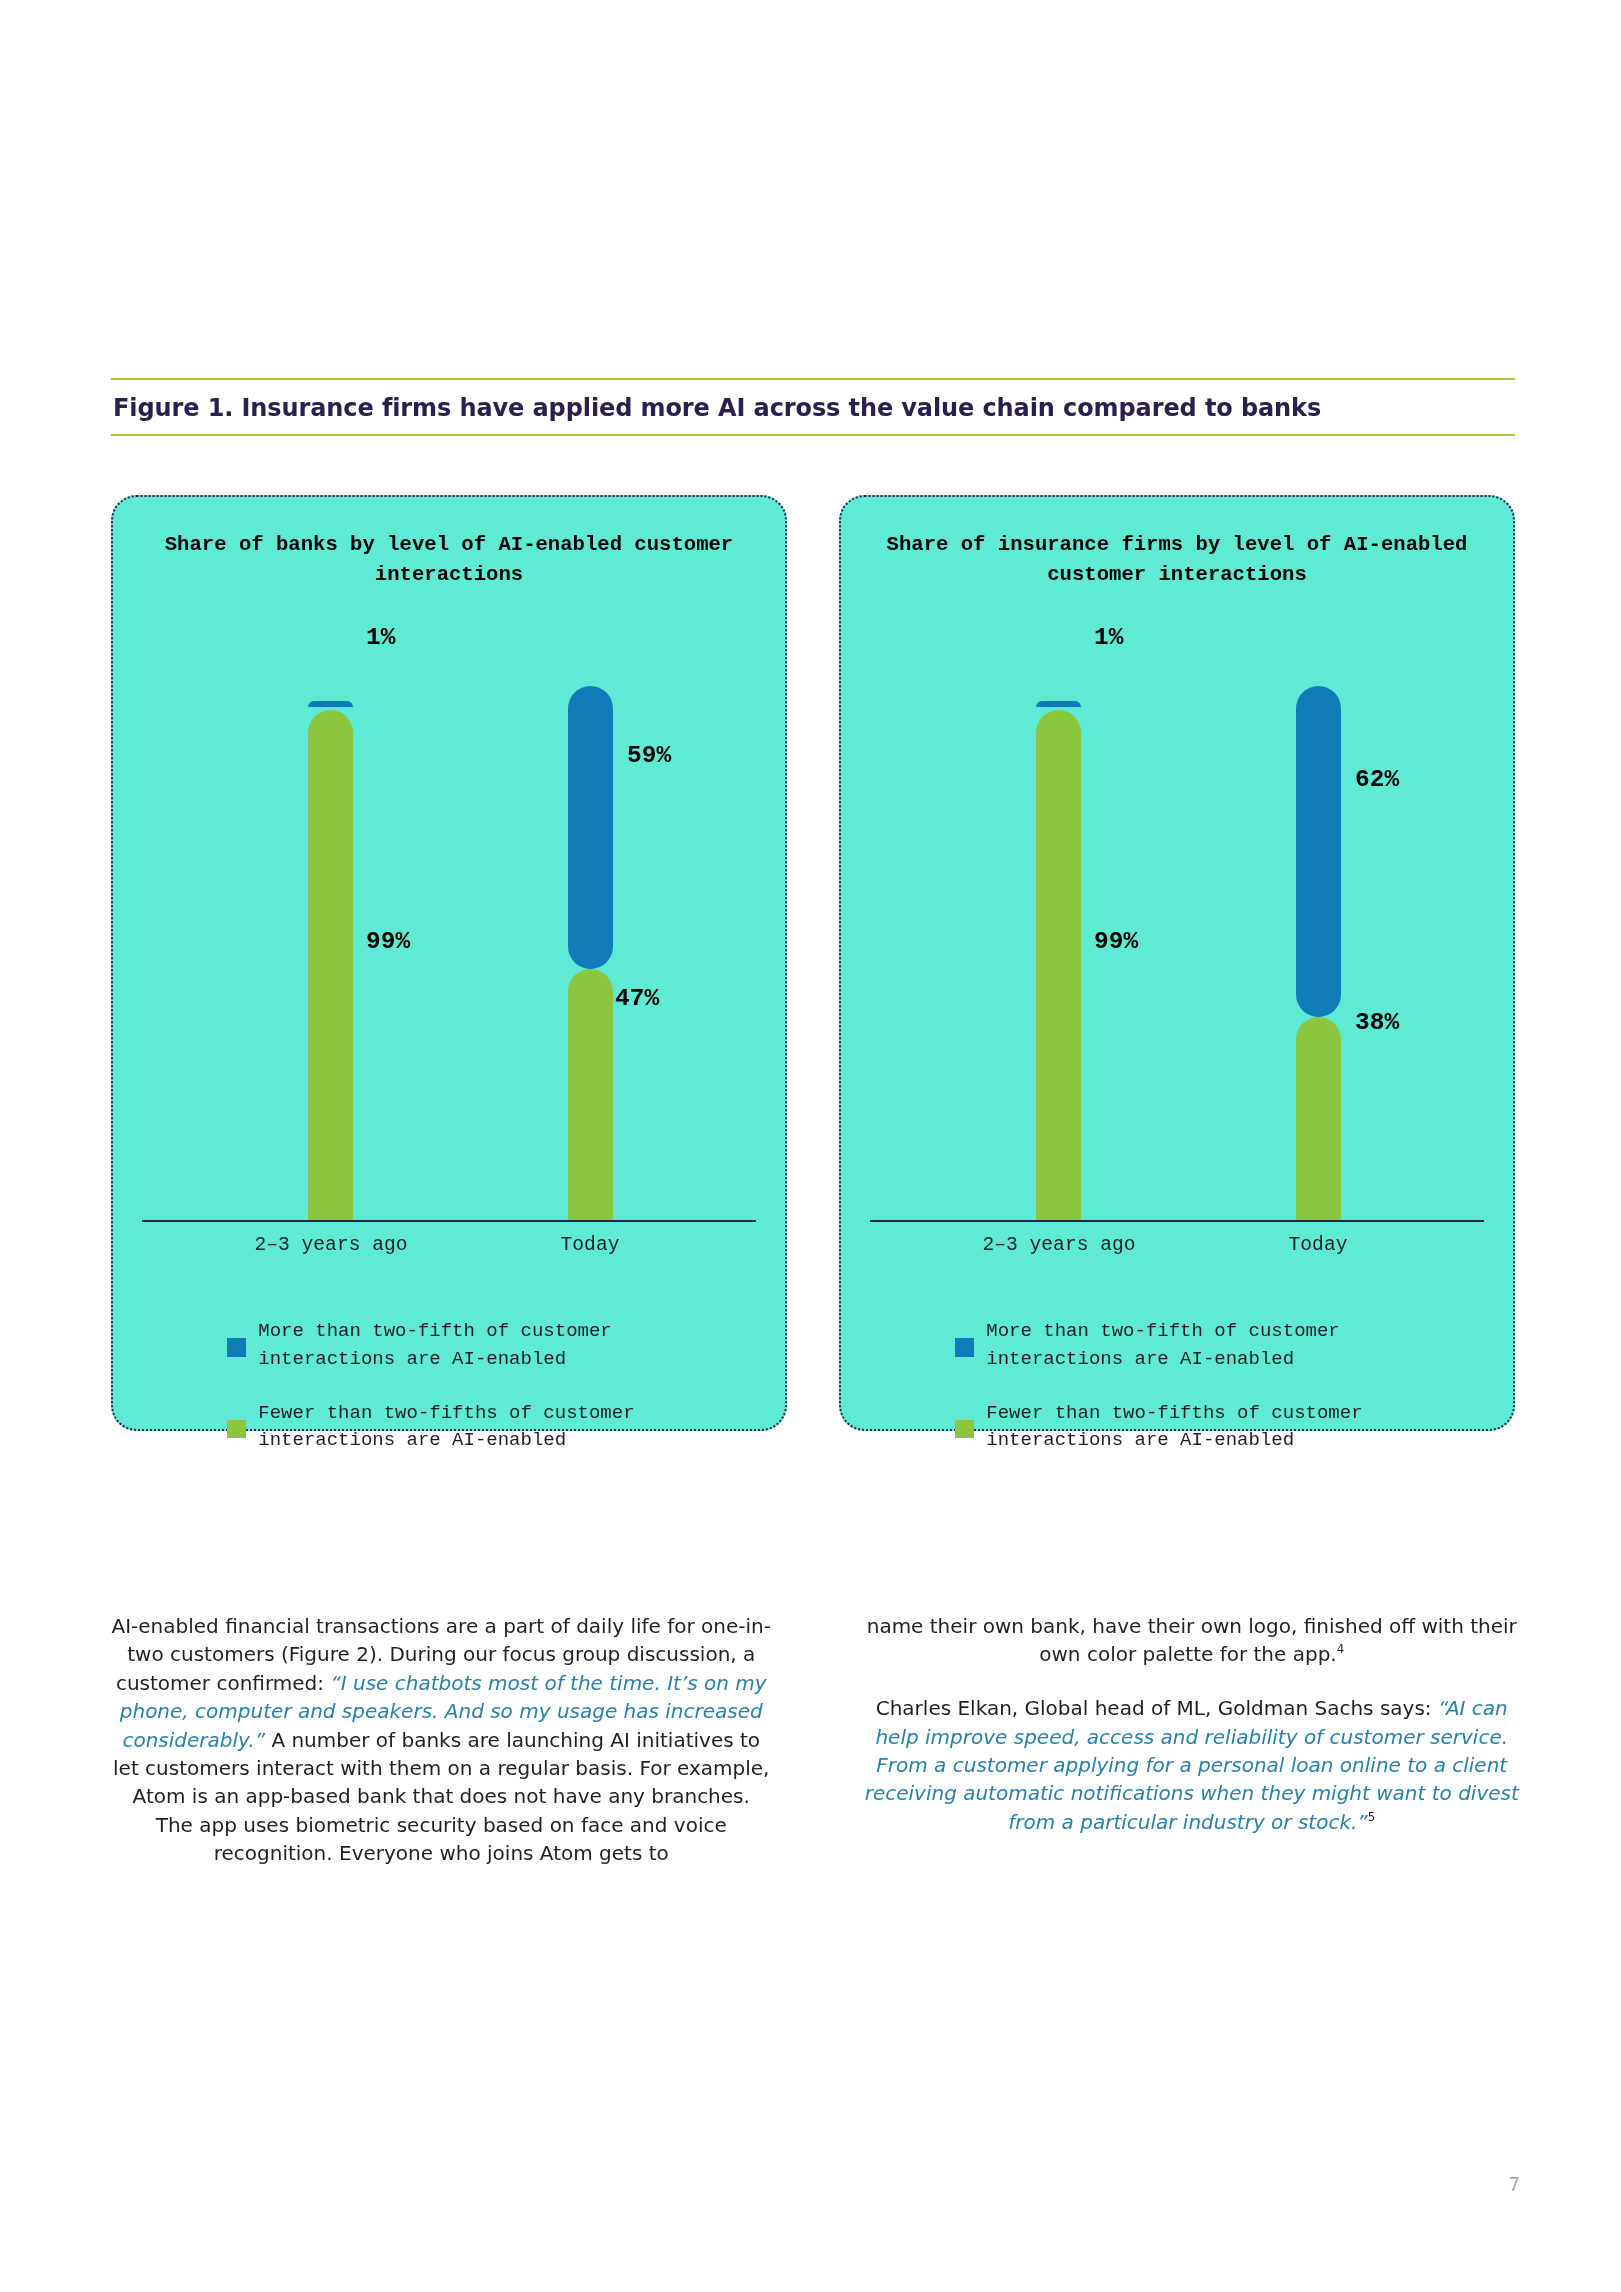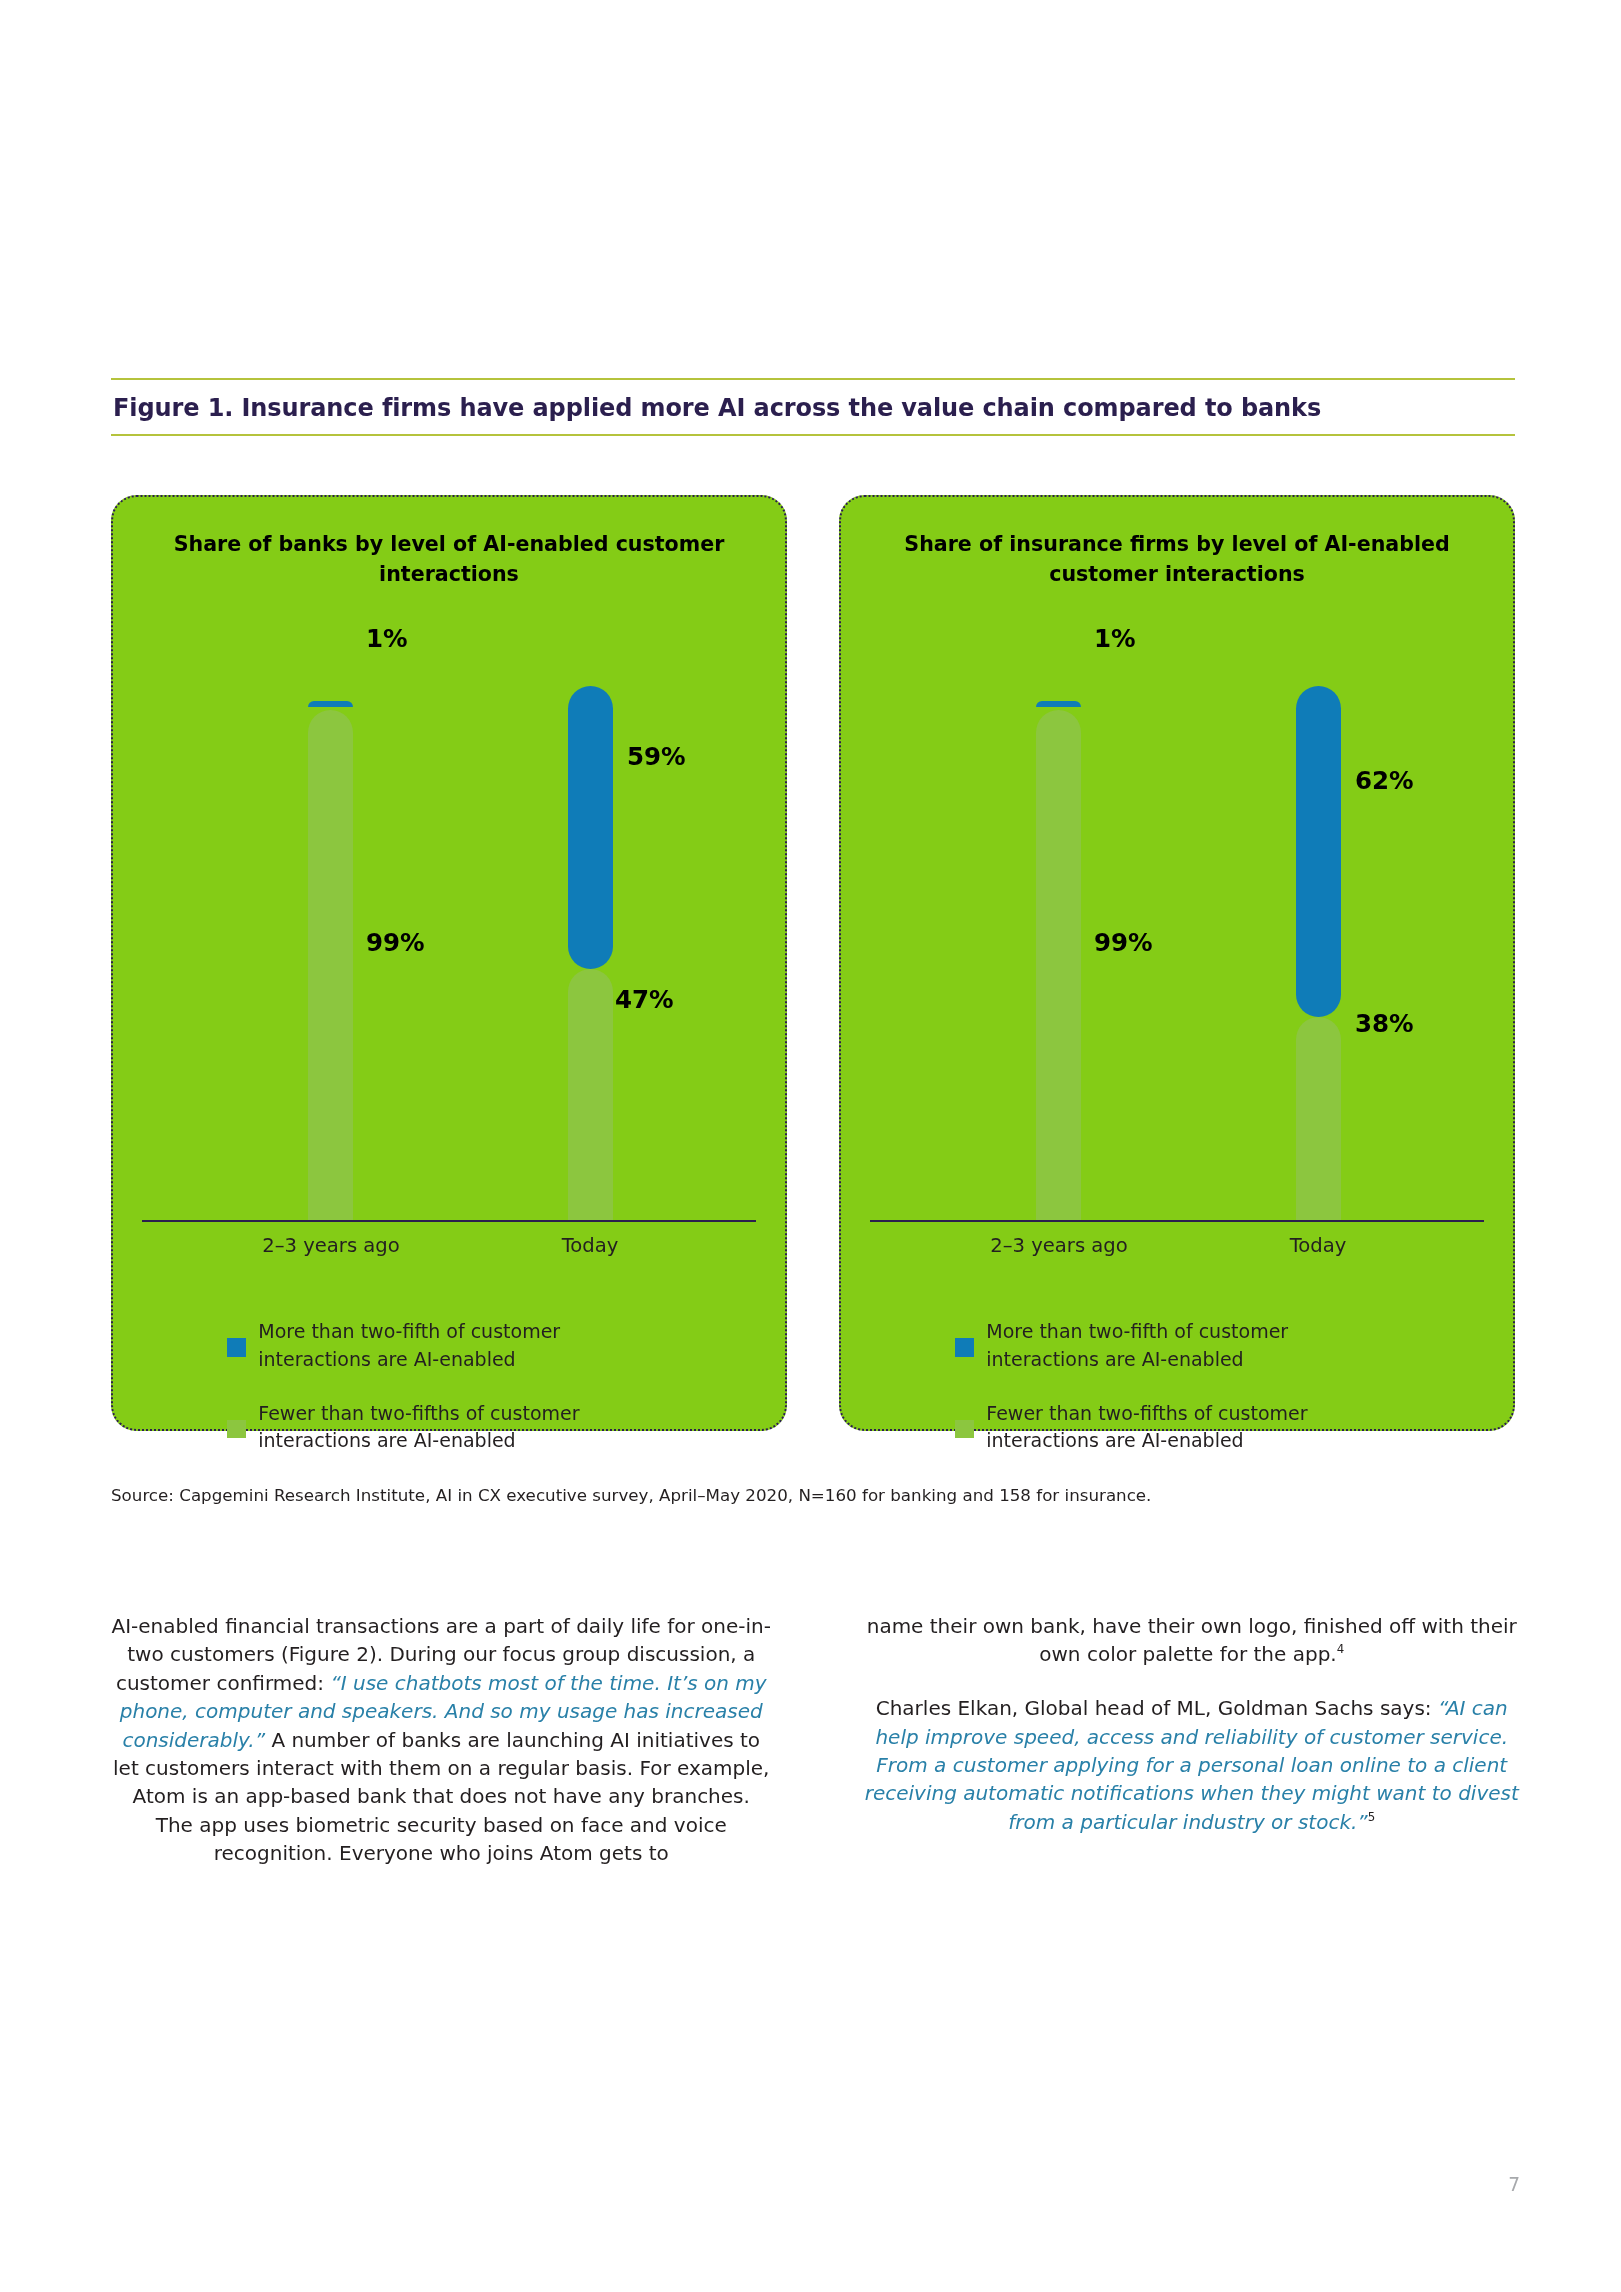--- a/index.html
+++ b/index.html
@@ -17,21 +17,21 @@
     font-size:24px;font-weight:bold;color:#2b1f4e;
     letter-spacing:-0.1px;padding:13.7px 2px 12.7px 2px;white-space:nowrap;
   }
 
   
   .panels{position:absolute;left:111px;top:495px;width:1404px;height:936px;
           display:flex;justify-content:space-between;}
   .panel{
     width:676px;height:936px;box-sizing:border-box;
     border:2px dotted #2b1f4e;border-radius:25.5px;
-    position:relative;background:#84cc16;
+    position:relative;background:#5eead4;font-family:Liberation Mono, monospace;
   }
   .panel-title{
     position:absolute;left:25.5px;right:25.5px;top:33px;
     text-align:center;font-size:20.6px;font-weight:bold;line-height:1.45;
     color:#000;
   }
   .plot{position:absolute;left:0;right:0;top:137px;height:588px;}
   .axis{position:absolute;left:29px;right:29px;bottom:0;height:2px;background:#2b1f4e;}
 
   .bargroup{position:absolute;bottom:2px;width:45px;}
@@ -153,21 +153,20 @@
           <span class="legend-text">More than two-fifth of customer interactions are AI-enabled</span>
         </div>
         <div class="legend-row">
           <span class="swatch sw-green"></span>
           <span class="legend-text">Fewer than two-fifths of customer interactions are AI-enabled</span>
         </div>
       </div>
     </div>
   </div>
 
-  <div class="source">Source: Capgemini Research Institute, AI in CX executive survey, April–May 2020, N=160 for banking and 158 for insurance.</div>
 
   <div class="cols">
     <div class="col">
       <p><span>AI-enabled financial transactions are a part of daily life for one-in-two customers (Figure 2). During our focus group discussion, a customer confirmed: </span><span class="q">“I use chatbots most of the time. It’s on my phone, computer and speakers. And so my usage has increased considerably.”</span><span> A number of banks are launching AI initiatives to let customers interact with them on a regular basis. For example, Atom is an app-based bank that does not have any branches. The app uses biometric security based on face and voice recognition. Everyone who joins Atom gets to</span></p>
     </div>
     <div class="col">
       <p><span>name their own bank, have their own logo, finished off with their own color palette for the app.</span><sup>4</sup></p>
       <p><span>Charles Elkan, Global head of ML, Goldman Sachs says: </span><span class="q">“AI can help improve speed, access and reliability of customer service. From a customer applying for a personal loan online to a client receiving automatic notifications when they might want to divest from a particular industry or stock.”</span><sup>5</sup></p>
     </div>
   </div>

